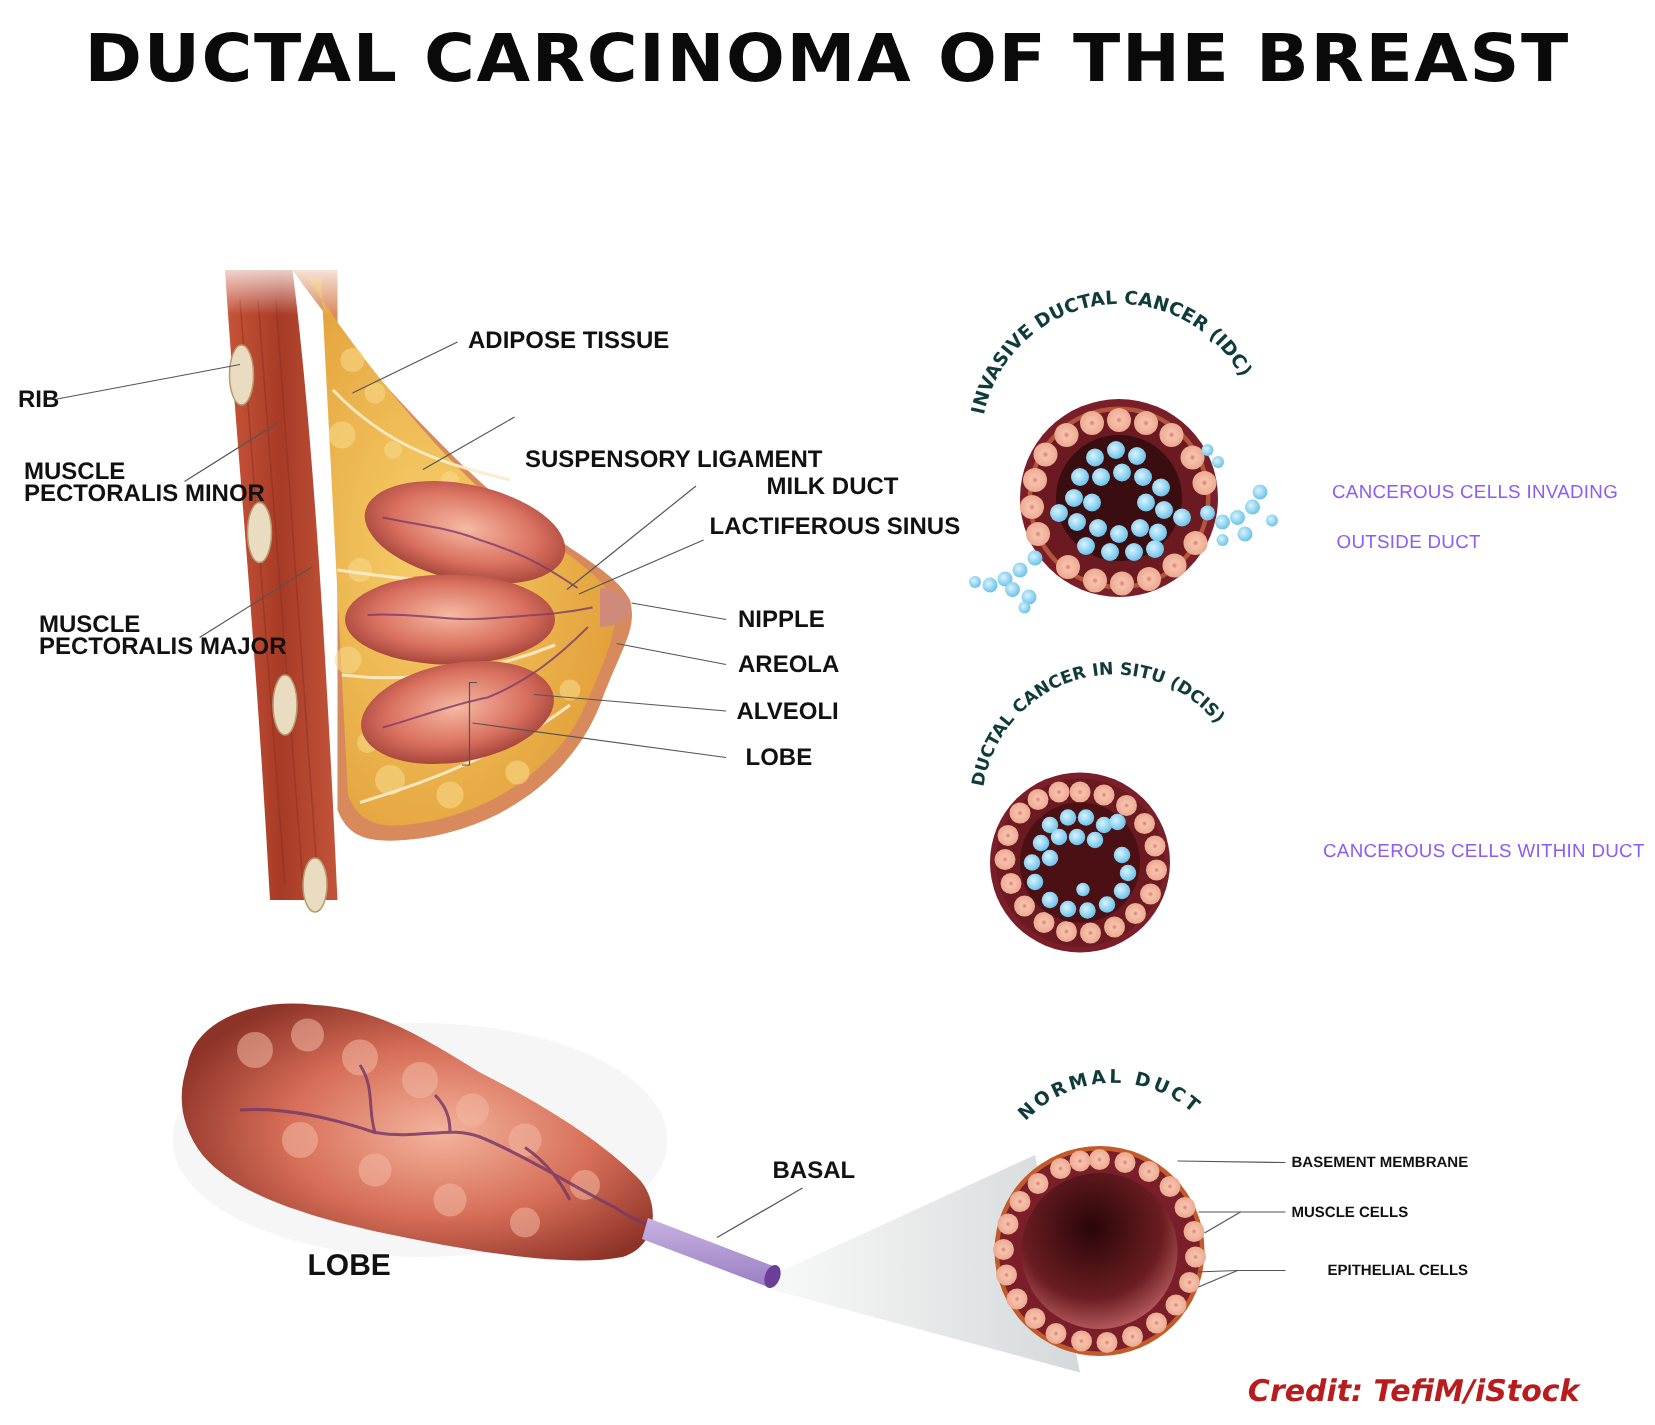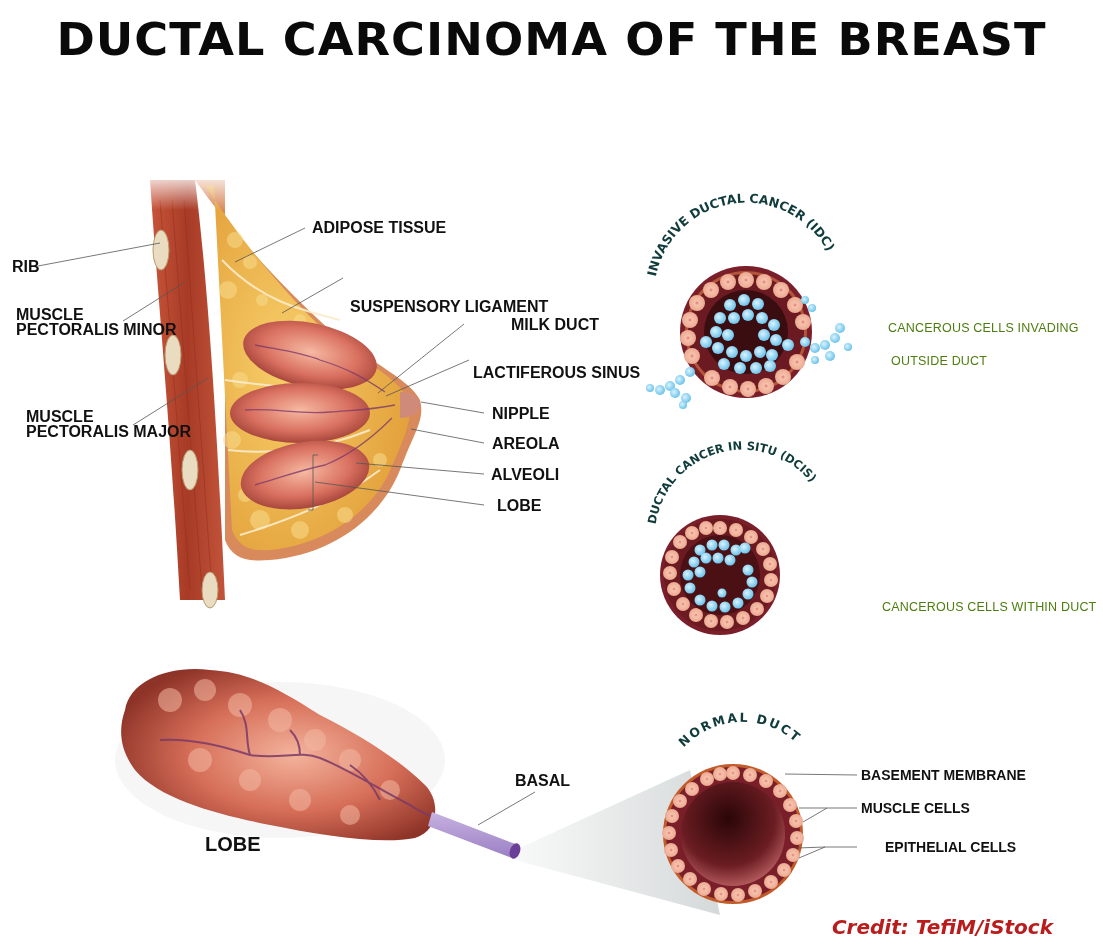--- a/index.html
+++ b/index.html
@@ -3,22 +3,22 @@
 <meta charset="utf-8">
 <style>
   html, body { margin:0; padding:0; background:#ffffff; }
   body { width:1103px; height:950px; position:relative; overflow:hidden;
          font-family:"Liberation Sans", "DejaVu Sans", sans-serif; }
   .title { position:absolute; left:0; width:1103px; top:14px; text-align:center;
            font-family:"DejaVu Sans", sans-serif; font-weight:bold; font-size:44px;
            letter-spacing:1px; color:#0a0a0a; transform:scaleX(1.05); }
   .lbl { position:absolute; font-family:"Liberation Sans", sans-serif; font-weight:bold;
          font-size:16px; color:#111; line-height:15px; white-space:nowrap; }
-  .lbl-md { font-size:12.5px; font-weight:normal; color:#4d7c0f; letter-spacing:0.2px; }
-  .lbl-sm { font-size:14px; }
+  .lbl-md { font-size:12.5px; font-weight:normal; color:#8b5cf6; letter-spacing:0.2px; }
+  .lbl-sm { font-size:10px; }
   .lobe-lbl { position:absolute; font-weight:bold; font-size:20px; color:#111; }
   .credit { position:absolute; right:50px; top:915px; font-family:"DejaVu Sans", sans-serif;
             font-style:italic; font-weight:bold; font-size:20px; color:#b91c1c; }
   svg.layer { position:absolute; left:0; top:0; }
   .arc-text { font-family:"DejaVu Sans", sans-serif; font-weight:bold; fill:#0f3b3a; }
 </style>
 </head>
 <body>
 
 <div class="title">DUCTAL CARCINOMA OF THE BREAST</div>
@@ -350,31 +350,31 @@
   <div>PECTORALIS MINOR</div>
 </div>
 <div class="lbl" style="left:26px; top:409px;">
   <div>MUSCLE</div>
   <div>PECTORALIS MAJOR</div>
 </div>
 
 <div class="lbl" style="left:312px; top:220px;">ADIPOSE TISSUE</div>
 <div class="lbl" style="left:350px; top:271px;margin-top:28px;">SUSPENSORY LIGAMENT</div>
 <div class="lbl" style="left:471px; top:317px;padding-left:40px;">MILK DUCT</div>
-<div class="lbl" style="left:473px; top:365px;text-align:center;">LACTIFEROUS SINUS</div>
+<div class="lbl" style="left:473px; top:344px;text-align:center;">LACTIFEROUS SINUS</div>
 <div class="lbl" style="left:492px; top:406px;">NIPPLE</div>
 <div class="lbl" style="left:492px; top:436px;">AREOLA</div>
 <div class="lbl" style="left:491px; top:467px;text-align:center;">ALVEOLI</div>
 <div class="lbl" style="left:497px; top:498px;">LOBE</div>
 
 <div class="lbl lbl-md" style="left:888px; top:321px;">
   <div>CANCEROUS CELLS INVADING</div>
   <div style="margin-left:3px; margin-top:18px;">OUTSIDE DUCT</div>
 </div>
-<div class="lbl lbl-md" style="left:882px; top:560px;margin-top:40px;">CANCEROUS CELLS WITHIN DUCT</div>
+<div class="lbl lbl-md" style="left:882px; top:560px;">CANCEROUS CELLS WITHIN DUCT</div>
 
 <div class="lbl lbl-sm" style="left:861px; top:768px;">BASEMENT MEMBRANE</div>
 <div class="lbl lbl-sm" style="left:861px; top:801px;">MUSCLE CELLS</div>
 <div class="lbl lbl-sm" style="left:861px; top:840px;margin-left:24px;">EPITHELIAL CELLS</div>
 
 <div class="lobe-lbl" style="left:205px; top:833px;">LOBE</div>
 <div class="lbl" style="left:515px; top:773px;">BASAL</div>
 
 <div class="credit">Credit: TefiM/iStock</div>
 

